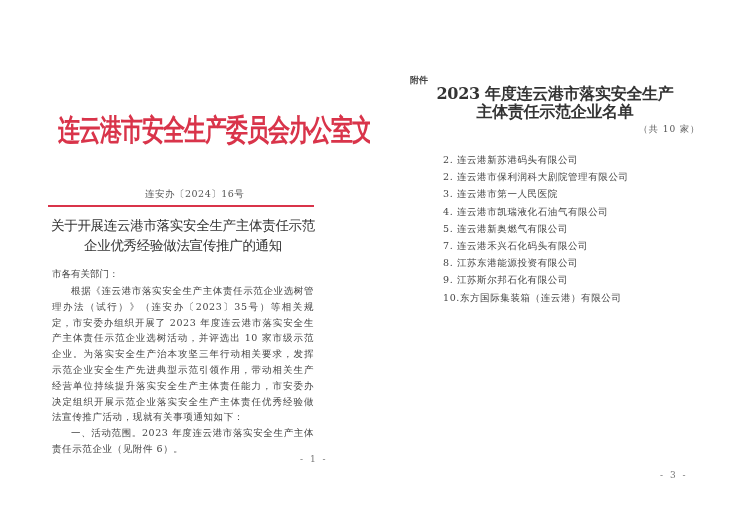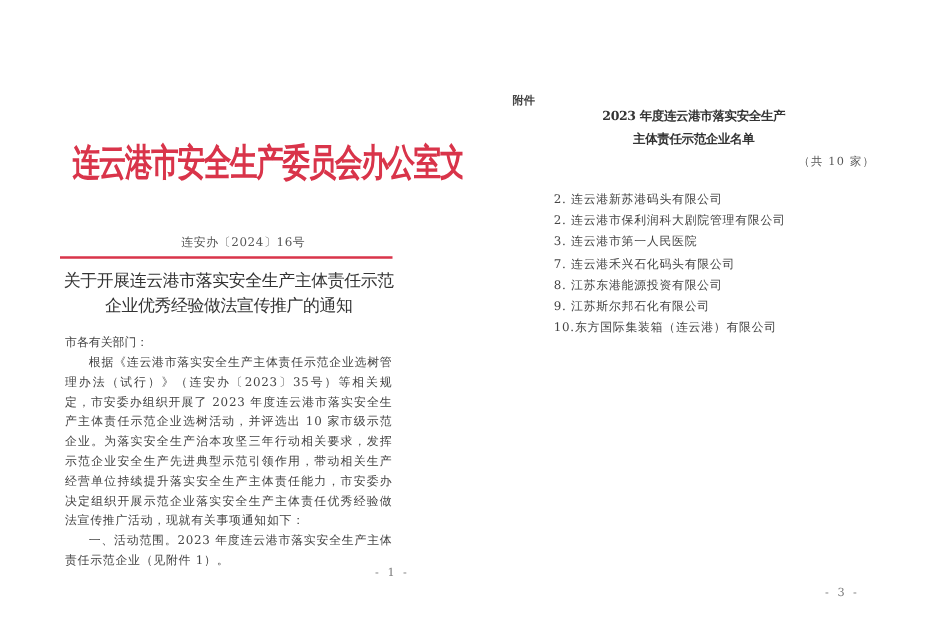--- a/index.html
+++ b/index.html
@@ -110,21 +110,21 @@
       font-weight: bold;
       color: #444;
       white-space: nowrap;
     }
     .attach-title {
       position: absolute;
       left: 40px;
       top: 85px;
       width: 290px;
       text-align: center;
-      font-size: 10px;
+      font-size: 16px;
       font-weight: bold;
       line-height: 18px;
       color: #333;
       letter-spacing: -0.3px;
     }
     .attach-count {
       position: absolute;
       left: 40px;
       top: 123px;
       width: 290px;
@@ -154,35 +154,37 @@
   <div class="red-title">连云港市安全生产委员会办公室文件</div>
   <div class="doc-number">连安办〔2024〕16号</div>
   <div class="red-rule"></div>
   <div class="notice-title">
     <div>关于开展连云港市落实安全生产主体责任示范</div>
     <div>企业优秀经验做法宣传推广的通知</div>
   </div>
   <div class="salutation">市各有关部门：</div>
   <div class="body-text">
     <p>根据《连云港市落实安全生产主体责任示范企业选树管理办法（试行）》（连安办〔2023〕35号）等相关规定，市安委办组织开展了 2023 年度连云港市落实安全生产主体责任示范企业选树活动，并评选出 10 家市级示范企业。为落实安全生产治本攻坚三年行动相关要求，发挥示范企业安全生产先进典型示范引领作用，带动相关生产经营单位持续提升落实安全生产主体责任能力，市安委办决定组织开展示范企业落实安全生产主体责任优秀经验做法宣传推广活动，现就有关事项通知如下：</p>
-    <p>一、活动范围。2023 年度连云港市落实安全生产主体责任示范企业（见附件 1）。</p>
+    <p>一、活动范围。2023 年度连云港市落实安全生产主体责任示范企业（见附件 6）。</p>
   </div>
   <div class="page-num" id="page-num-left">- 1 -</div>
 </div>
 
 <div class="page" id="page-right">
   <div class="attach-label">附件</div>
   <div class="attach-title">
     <div>2023 年度连云港市落实安全生产</div>
     <div>主体责任示范企业名单</div>
   </div>
   <div class="attach-count">（共 10 家）</div>
   <ul class="company-list">
     <li>2. 连云港新苏港码头有限公司</li>
     <li>2. 连云港市保利润科大剧院管理有限公司</li>
     <li>3. 连云港市第一人民医院</li>
+    <li>4. 连云港市凯瑞液化石油气有限公司</li>
+    <li>5. 连云港新奥燃气有限公司</li>
     <li>7. 连云港禾兴石化码头有限公司</li>
     <li>8. 江苏东港能源投资有限公司</li>
     <li>9. 江苏斯尔邦石化有限公司</li>
     <li>10.东方国际集装箱（连云港）有限公司</li>
   </ul>
   <div class="page-num" id="page-num-right">- 3 -</div>
 </div>
 
 </body></html>

